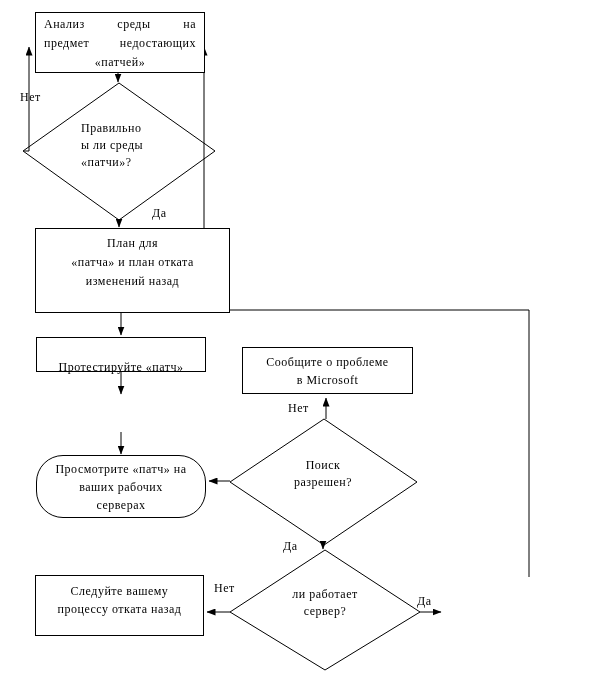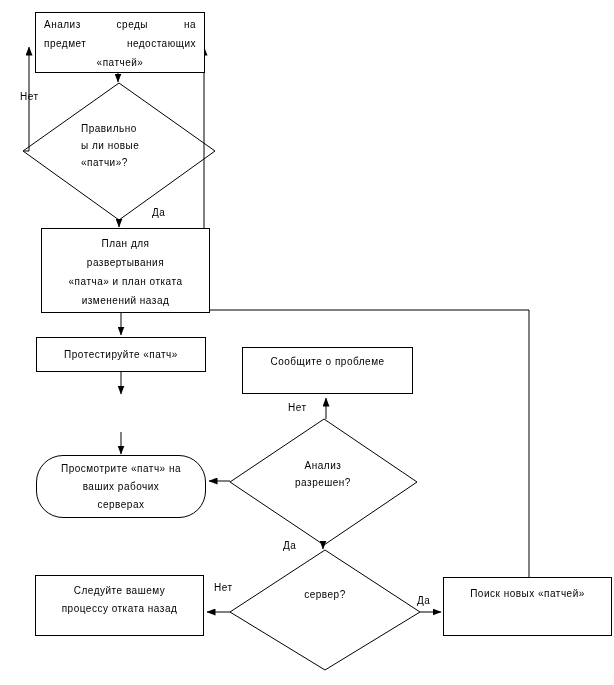--- a/index.html
+++ b/index.html
@@ -1,22 +1,22 @@
 <!DOCTYPE html>
 <html><head>
 <meta charset="utf-8">
 <style>
   html, body { margin: 0; padding: 0; background: #ffffff; }
   .canvas {
     position: relative;
     width: 614px;
     height: 685px;
     background: #ffffff;
-    font-family: Liberation Sans, sans-serif;
-    font-size: 10px;
+    font-family: Liberation Serif, serif;
+    font-size: 12px;
     color: #000000;
     letter-spacing: 0.5px;
     overflow: hidden;
   }
   .wires { position: absolute; left: 0; top: 0; }
   .box {
     position: absolute;
     box-sizing: border-box;
     border: 1px solid #000000;
     background: #ffffff;
@@ -79,63 +79,61 @@
     <line x1="529" y1="310" x2="203" y2="310" stroke="#000000"></line>
     <line x1="204" y1="310" x2="204" y2="47" stroke="#000000" marker-end="url(#arr)"></line>
   </svg>
 
   <div class="box" style="left:35px; top:12px; width:170px; height:61px; padding:2px 8px 0;">
     <div class="ln just">Анализ среды на</div>
     <div class="ln just">предмет недостающих</div>
     <div class="ln">«патчей»</div>
   </div>
 
-  <div class="box center" style="left:41px; top:228px; width:169px; height:85px; padding-top:5px;">
+  <div class="box center" style="left:35px; top:228px; width:195px; height:85px; padding-top:5px;">
     <div class="ln">План для</div>
-    <div class="ln">развертывания</div>
     <div class="ln">«патча» и план отката</div>
     <div class="ln">изменений назад</div>
   </div>
 
   <div class="box center" style="left:36px; top:337px; width:170px; height:35px; padding-top:8px;">
-    <div class="ln" style="line-height:18px;">Протестируйте «патч»</div>
+    <div class="ln" style="line-height:18px;margin-top:12px;">Протестируйте «патч»</div>
   </div>
 
 
   <div class="box center" style="left:36px; top:455px; width:170px; height:63px; padding-top:4px;border-radius:27px;">
     <div class="ln" style="line-height:18px;">Просмотрите «патч» на</div>
     <div class="ln" style="line-height:18px;">ваших рабочих</div>
     <div class="ln" style="line-height:18px;">серверах</div>
   </div>
 
   <div class="box center" style="left:242px; top:347px; width:171px; height:47px; padding-top:5px;">
     <div class="ln" style="line-height:18px;">Сообщите о проблеме</div>
+    <div class="ln" style="line-height:18px;">в Microsoft</div>
   </div>
 
   <div class="box center" style="left:35px; top:575px; width:169px; height:61px; padding-top:6px;">
     <div class="ln" style="line-height:18px;">Следуйте вашему</div>
     <div class="ln" style="line-height:18px;">процессу отката назад</div>
   </div>
 
-  <div class="box center" style="left:443px; top:577px; width:169px; height:59px; padding-top:7px;">
-    <div class="ln" style="line-height:18px;">Поиск новых «патчей»</div>
-  </div>
 
   <div class="dtext" style="left:81px; top:120px; width:90px;">
     <div>Правильно</div>
-    <div>ы ли новые</div>
+    <div>ы ли среды</div>
     <div>«патчи»?</div>
   </div>
 
   <div class="dtext center" style="left:263px; top:457px; width:120px;">
-    <div>Анализ</div>
+    <div>Поиск</div>
     <div>разрешен?</div>
   </div>
 
   <div class="dtext center" style="left:265px; top:586px; width:120px;">
+    <div>ли работает</div>
     <div>сервер?</div>
   </div>
 
   <div class="elabel" style="left:20px; top:90px;">Нет</div>
   <div class="elabel" style="left:152px; top:206px;">Да</div>
   <div class="elabel" style="left:288px; top:401px;">Нет</div>
   <div class="elabel" style="left:283px; top:539px;">Да</div>
   <div class="elabel" style="left:214px; top:581px;">Нет</div>
   <div class="elabel" style="left:417px; top:594px;">Да</div>
 

